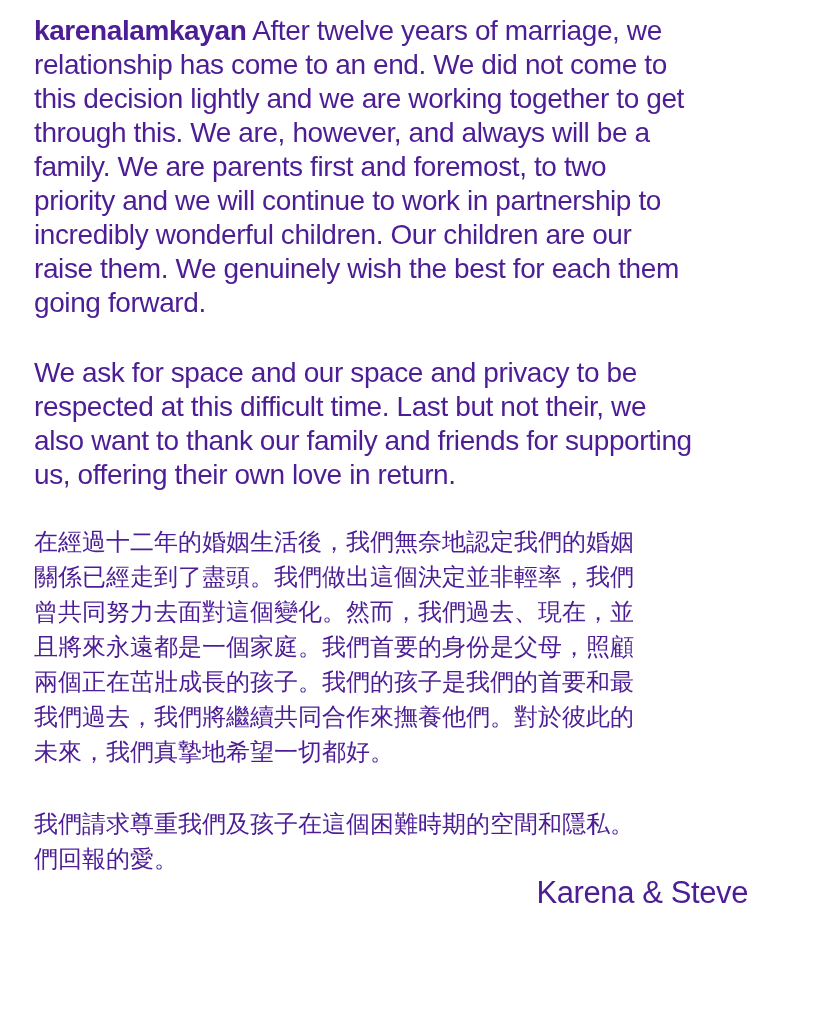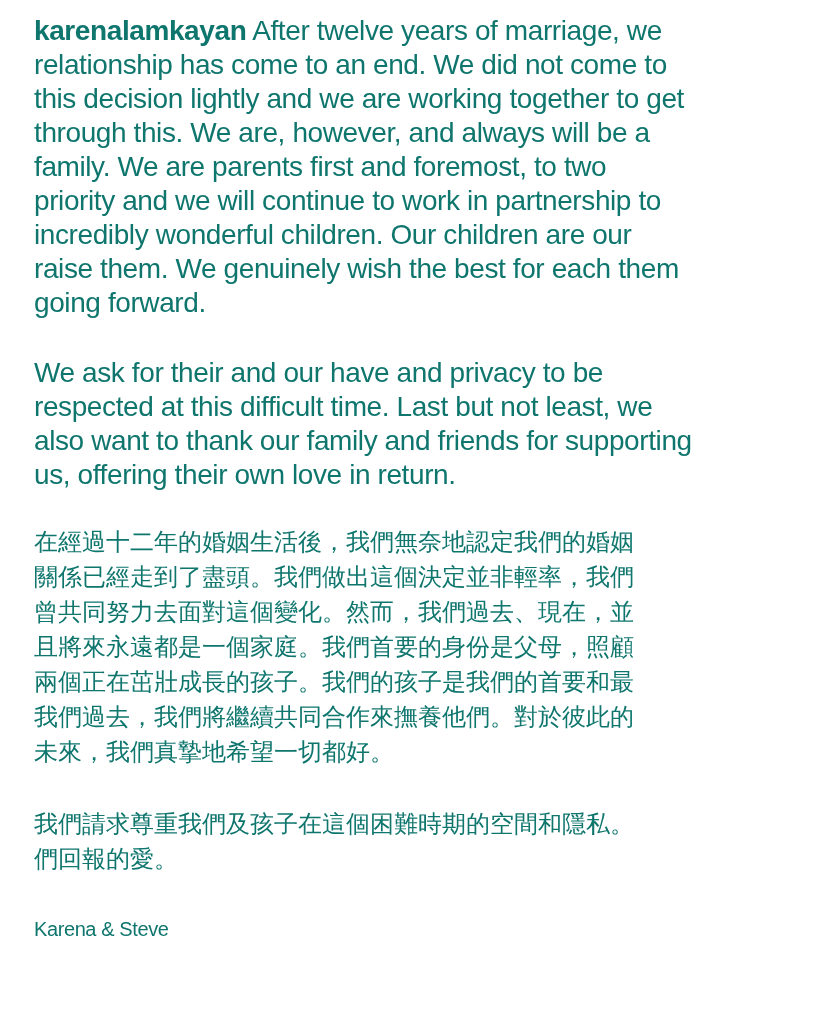--- a/index.html
+++ b/index.html
@@ -9,74 +9,75 @@
   }
   body {
     width: 826px;
     height: 1024px;
     overflow: hidden;
   }
   .caption {
     box-sizing: border-box;
     width: 772px;
     padding: 14px 24px 0 34px;
-    color: #0f766e;
+    color: #4c1d95;
     font-family: "Liberation Sans", "DejaVu Sans", sans-serif;
     -webkit-font-smoothing: antialiased;
   }
   .para {
     margin: 0;
   }
   .para-en-1 { margin-bottom: 36px; }
   .para-en-2 { margin-bottom: 32px; }
   .para-zh-1 { margin-bottom: 37px; }
-  .para-zh-2 { margin-bottom: 36px; }
+  .para-zh-2 { }
   .en-line {
     font-size: 28px;
     line-height: 34px;
     letter-spacing: -0.4px;
     white-space: nowrap;
   }
   .zh-line {
     font-size: 24px;
     line-height: 35px;
     letter-spacing: 0;
     white-space: nowrap;
   }
   .username {
     font-weight: 700;
     cursor: pointer;
   }
   .signature {
-    font-size: 20px;
+    font-size: 31px;
     line-height: 34px;
     letter-spacing: -0.4px;
     white-space: nowrap;
+    text-align: right;
   }
 </style>
 </head>
 <body>
 
 <div class="caption">
 
   <div class="para para-en-1">
     <div class="en-line"><span class="username">karenalamkayan</span> <span>After twelve years of marriage, we</span></div>
     <div class="en-line">relationship has come to an end. We did not come to</div>
     <div class="en-line">this decision lightly and we are working together to get</div>
     <div class="en-line">through this. We are, however, and always will be a</div>
     <div class="en-line">family. We are parents first and foremost, to two</div>
     <div class="en-line">priority and we will continue to work in partnership to</div>
     <div class="en-line">incredibly wonderful children. Our children are our</div>
     <div class="en-line">raise them. We genuinely wish the best for each them</div>
     <div class="en-line">going forward.</div>
   </div>
 
   <div class="para para-en-2">
-    <div class="en-line">We ask for their and our have and privacy to be</div>
-    <div class="en-line">respected at this difficult time. Last but not least, we</div>
+    <div class="en-line">We ask for space and our space and privacy to be</div>
+    <div class="en-line">respected at this difficult time. Last but not their, we</div>
     <div class="en-line">also want to thank our family and friends for supporting</div>
     <div class="en-line">us, offering their own love in return.</div>
   </div>
 
   <div class="para para-zh-1">
     <div class="zh-line">在經過十二年的婚姻生活後，我們無奈地認定我們的婚姻</div>
     <div class="zh-line">關係已經走到了盡頭。我們做出這個決定並非輕率，我們</div>
     <div class="zh-line">曾共同努力去面對這個變化。然而，我們過去、現在，並</div>
     <div class="zh-line">且將來永遠都是一個家庭。我們首要的身份是父母，照顧</div>
     <div class="zh-line">兩個正在茁壯成長的孩子。我們的孩子是我們的首要和最</div>

